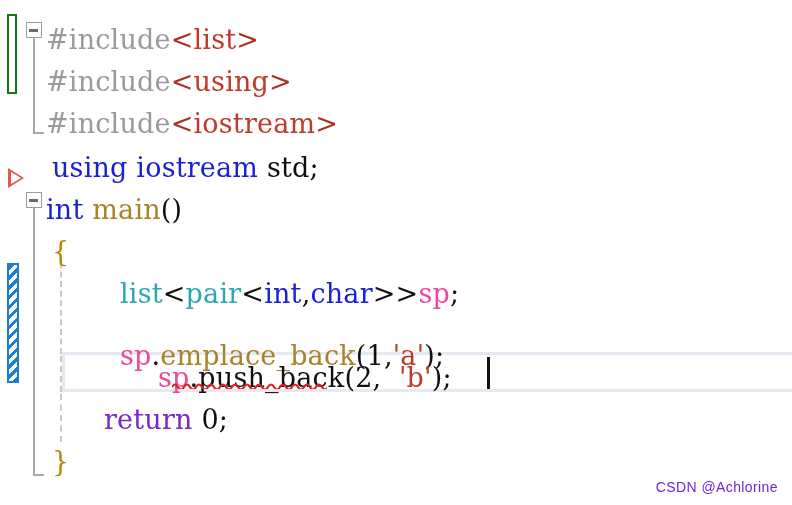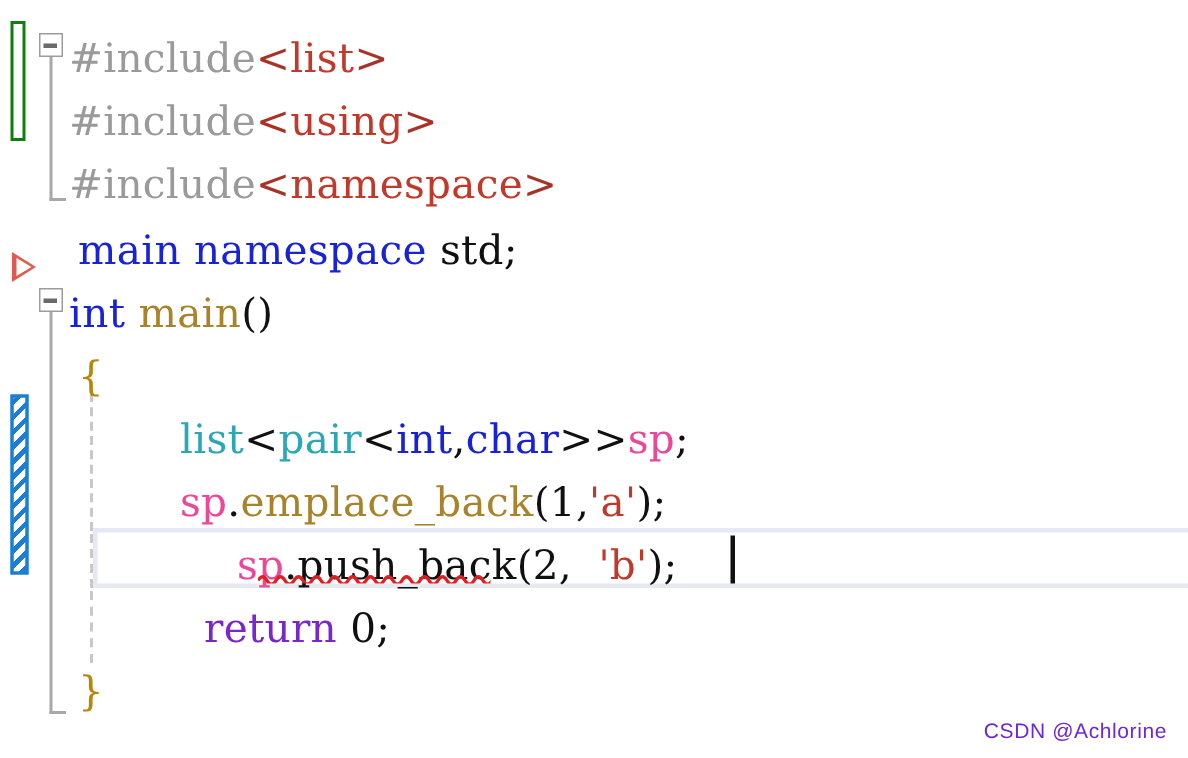--- a/index.html
+++ b/index.html
@@ -224,28 +224,28 @@
 
   <div class="current-line-hl"></div>
 
   <div class="indent-guide" style="top:262px;height:92px;"></div>
   <div class="indent-guide" style="top:394px;height:48px;"></div>
   <div class="indent-guide" style="top:356px;height:36px;"></div>
 
   <div class="code" id="code-lines">
       <div class="line" style="top: 16px;"><span class="txt" style="left: 46px;"><span class="tok-pre">#include</span><span class="tok-angle">&lt;</span><span class="tok-str">list</span><span class="tok-angle">&gt;</span></span></div>
       <div class="line" style="top: 58px;"><span class="txt" style="left: 46px;"><span class="tok-pre">#include</span><span class="tok-angle">&lt;</span><span class="tok-str">using</span><span class="tok-angle">&gt;</span></span></div>
-      <div class="line" style="top: 100px;"><span class="txt" style="left: 46px;"><span class="tok-pre">#include</span><span class="tok-angle">&lt;</span><span class="tok-str">namespace</span><span class="tok-angle">&gt;</span></span></div>
-      <div class="line" style="top: 144px;"><span class="txt" style="left: 52px;"><span class="tok-kw">main namespace</span><span class="tok-plain"> std</span><span class="tok-plain">;</span></span></div>
+      <div class="line" style="top: 100px;"><span class="txt" style="left: 46px;"><span class="tok-pre">#include</span><span class="tok-angle">&lt;</span><span class="tok-str">iostream</span><span class="tok-angle">&gt;</span></span></div>
+      <div class="line" style="top: 144px;"><span class="txt" style="left: 52px;"><span class="tok-kw">using iostream</span><span class="tok-plain"> std</span><span class="tok-plain">;</span></span></div>
       <div class="line" style="top: 186px; padding-left: 12px;"><span class="txt" style="left: 46px;"><span class="tok-kw">int</span><span class="tok-plain"> </span><span class="tok-fn">main</span><span class="tok-plain">()</span></span></div>
       <div class="line" style="top: 228px;"><span class="txt" style="left: 52px;"><span class="tok-brace">{</span></span></div>
       <div class="line" style="top: 270px;"><span class="txt" style="left: 120px;"><span class="tok-type">list</span><span class="tok-plain">&lt;</span><span class="tok-type">pair</span><span class="tok-plain">&lt;</span><span class="tok-kw">int</span><span class="tok-plain">,</span><span class="tok-kw">char</span><span class="tok-plain">&gt;&gt;</span><span class="tok-var">sp</span><span class="tok-plain">;</span></span></div>
-      <div class="line" style="top: 312px;"><span class="txt" style="left: 120px;"><span class="tok-var">sp</span><span class="tok-plain">.</span><span class="tok-fn">emplace_back</span><span class="tok-plain">(</span><span class="tok-num">1</span><span class="tok-plain">,</span><span class="tok-str">'a'</span><span class="tok-plain">)</span><span class="tok-plain">;</span></span></div>
+      <div class="line" style="top: 312px;"><span class="txt" style="left: 120px; margin-top: 20px;"><span class="tok-var">sp</span><span class="tok-plain">.</span><span class="tok-fn">emplace_back</span><span class="tok-plain">(</span><span class="tok-num">1</span><span class="tok-plain">,</span><span class="tok-str">'a'</span><span class="tok-plain">)</span><span class="tok-plain">;</span></span></div>
       <div class="line" style="top: 354px;"><span class="txt" style="left: 132px; margin-left: 26px;"><span class="tok-var">sp</span><span class="tok-plain">.</span><span class="tok-plain">push_back</span><span class="tok-plain">(</span><span class="tok-num">2</span><span class="tok-plain">,  </span><span class="tok-str">'b'</span><span class="tok-plain">)</span><span class="tok-plain">;</span></span></div>
-      <div class="line" style="top: 396px;"><span class="txt" style="left: 136px;"><span class="tok-kw2">return</span><span class="tok-plain"> </span><span class="tok-num">0</span><span class="tok-plain">;</span></span></div>
+      <div class="line" style="top: 396px;"><span class="txt" style="left: 104px;"><span class="tok-kw2">return</span><span class="tok-plain"> </span><span class="tok-num">0</span><span class="tok-plain">;</span></span></div>
       <div class="line" style="top: 438px;"><span class="txt" style="left: 52px;"><span class="tok-brace">}</span></span></div>
     </div>
 
   <svg class="squiggle" viewBox="0 0 155 7" preserveAspectRatio="none">
     <path d="M0,5 Q3,0 6,5 T12,5 T18,5 T24,5 T30,5 T36,5 T42,5 T48,5 T54,5 T60,5 T66,5 T72,5 T78,5 T84,5 T90,5 T96,5 T102,5 T108,5 T114,5 T120,5 T126,5 T132,5 T138,5 T144,5 T150,5 T156,5" fill="none" stroke="#e02020" stroke-width="2.2"></path>
   </svg>
 
   <div class="caret"></div>
 
   <div class="watermark">CSDN @Achlorine</div>

